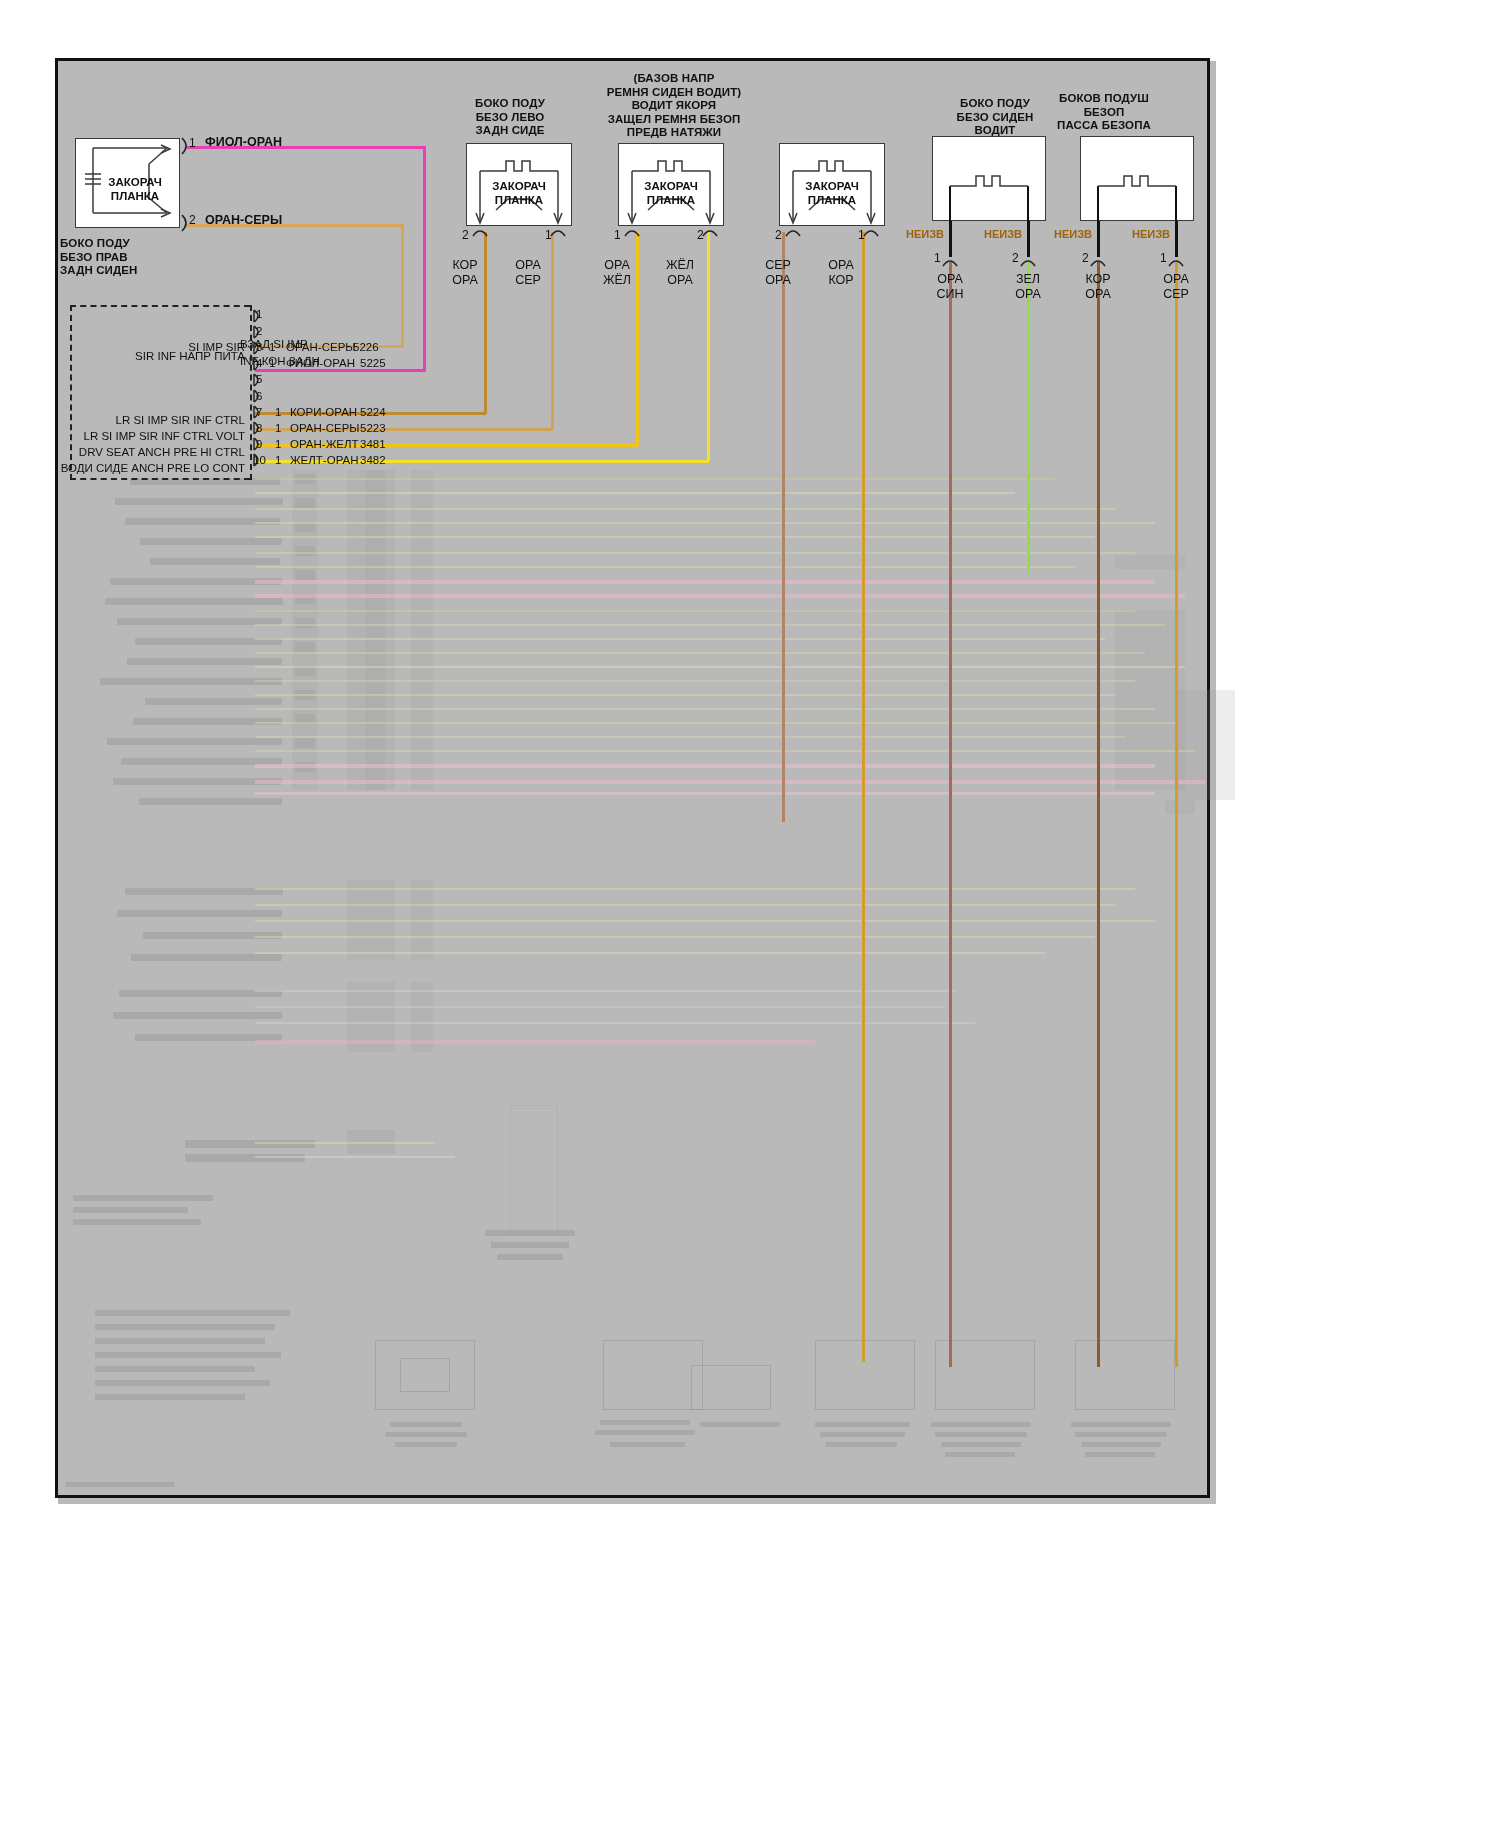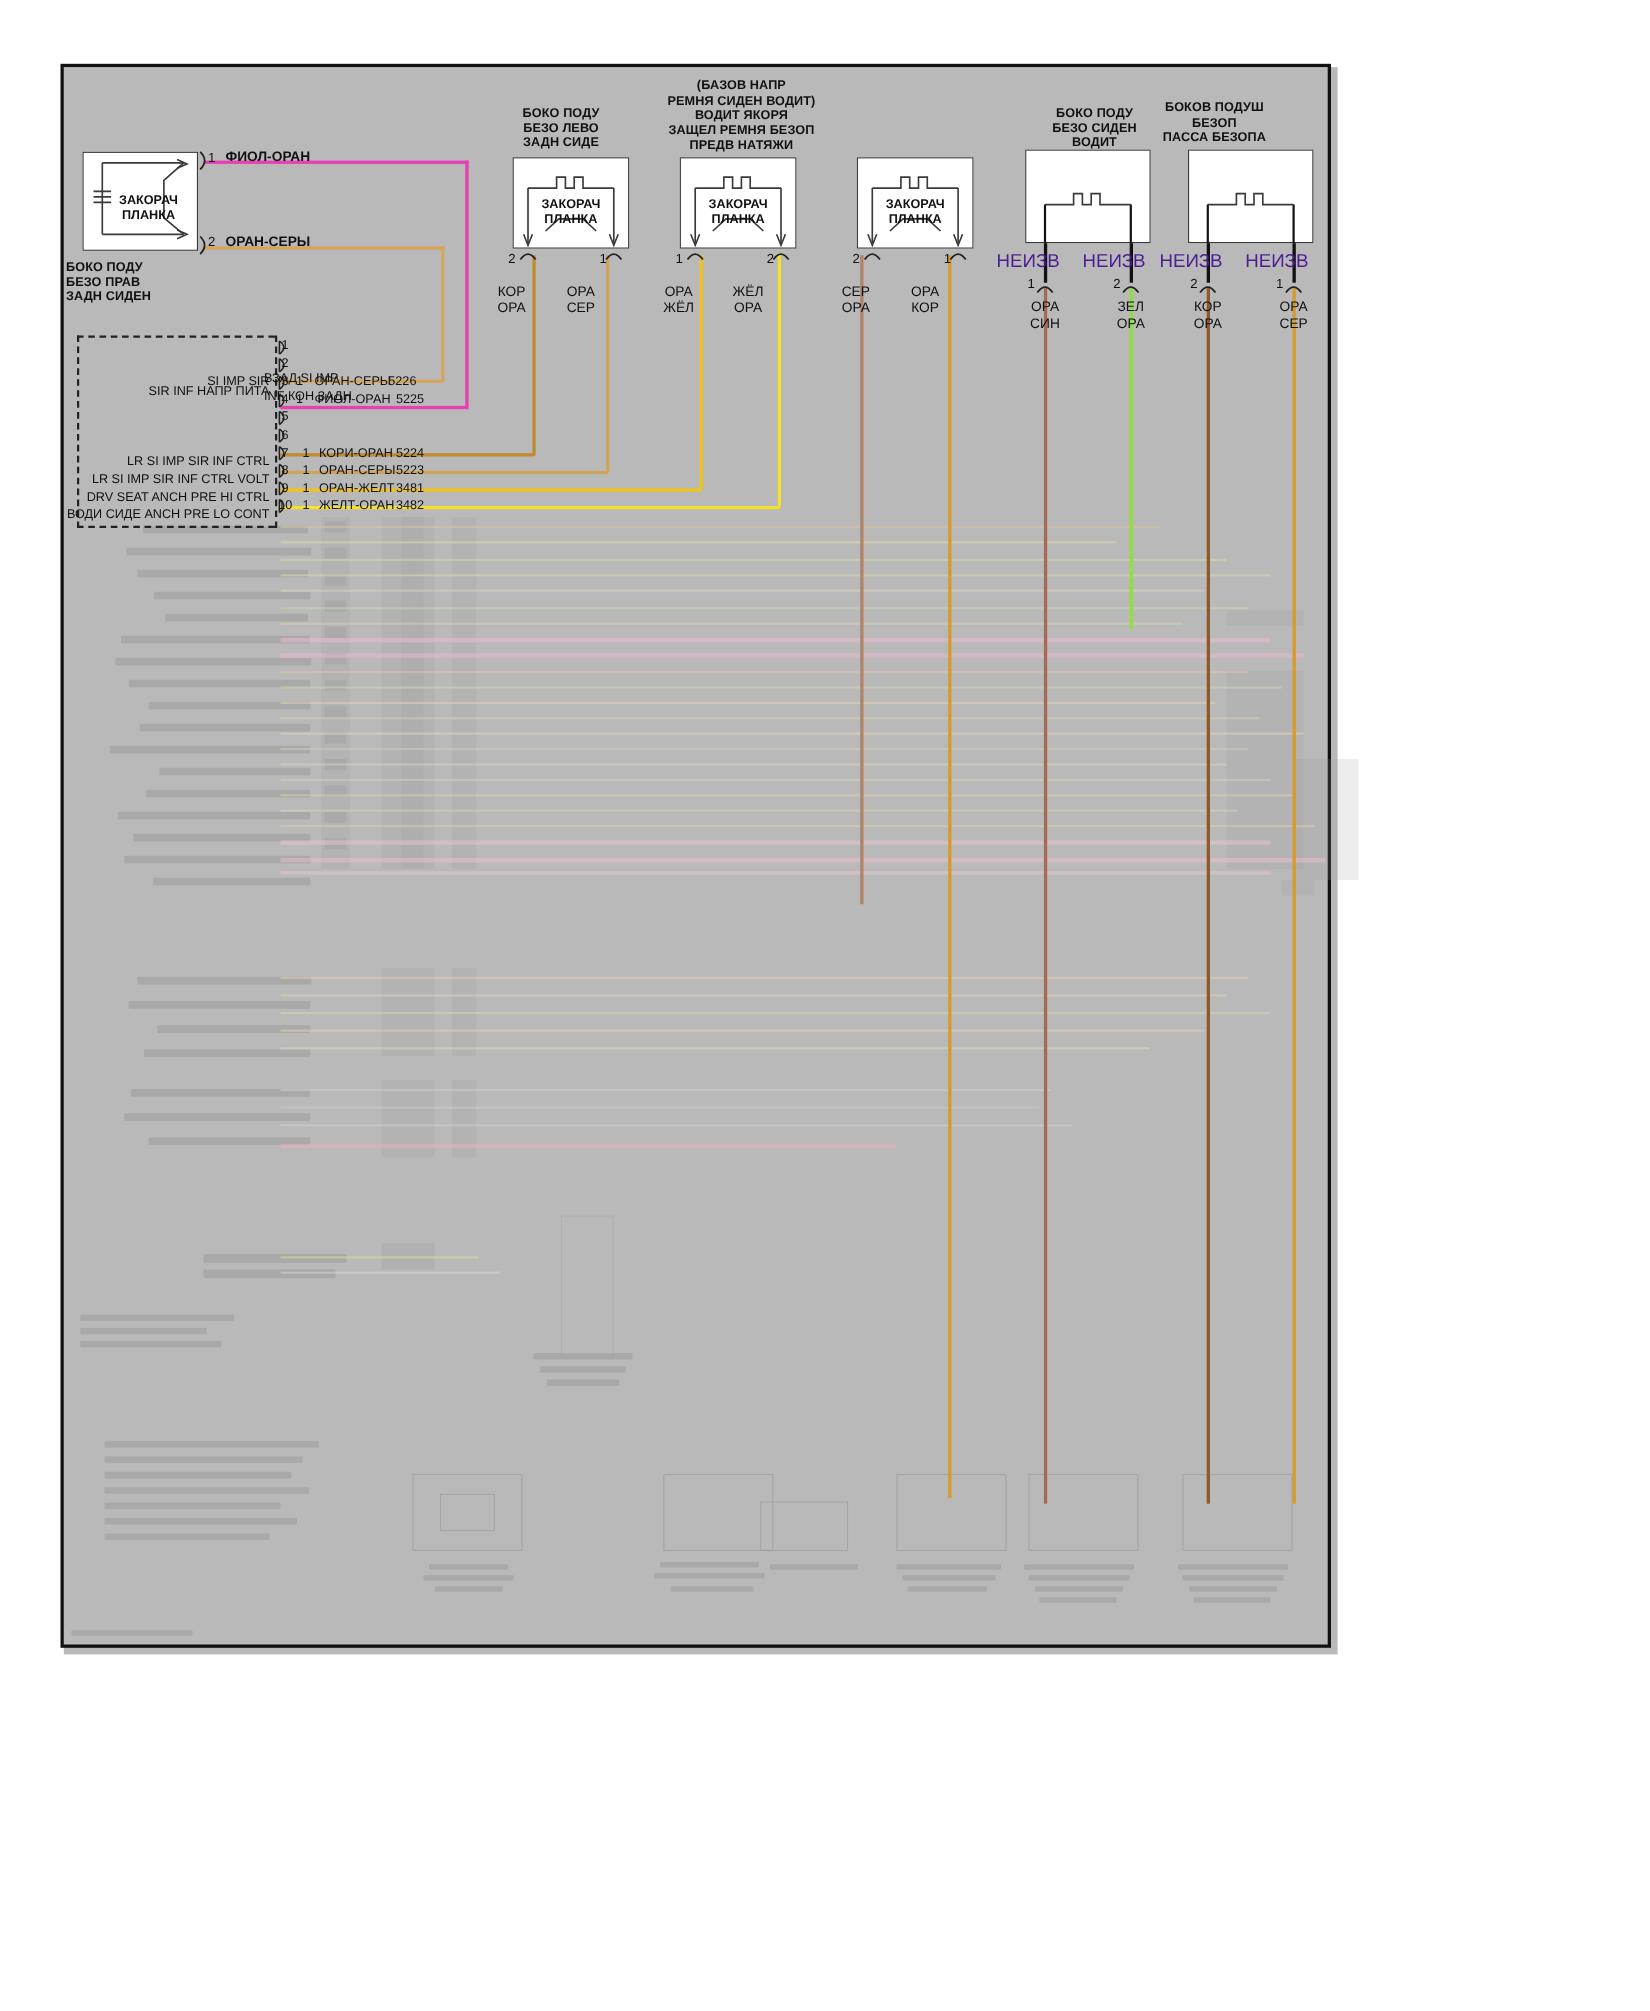--- a/index.html
+++ b/index.html
@@ -12,21 +12,21 @@
 
   .lay{position:absolute;z-index:20;}
   .lay-low{position:absolute;z-index:5;}
 
   
   .conn-box{position:absolute;border:1.6px solid #3a3a3a;box-sizing:border-box;background:#fff;z-index:22;}
   .conn-title{position:absolute;text-align:center;font-size:11.5px;line-height:13.5px;font-weight:bold;color:#111;letter-spacing:.1px;z-index:23;}
   .inner-label{position:absolute;text-align:center;font-size:11.5px;line-height:13.5px;font-weight:bold;color:#111;z-index:24;}
   .pin-num{position:absolute;font-size:12px;color:#111;z-index:25;}
   .wire-col{position:absolute;text-align:center;font-size:12.5px;line-height:15px;color:#111;z-index:25;}
-  .neizv{position:absolute;font-size:17px;font-weight:normal;color:#4c1d95;z-index:25;}
+  .neizv{position:absolute;font-size:11px;font-weight:bold;color:#a16207;z-index:25;}
 
   
   .wire-v{position:absolute;width:3px;z-index:10;}
   .wire-h{position:absolute;height:3px;z-index:10;}
 
   
   #dash-box{position:absolute;left:70px;top:305px;width:180px;height:175px;border:2px dashed #222;border-right:none;box-sizing:border-box;z-index:22;background:transparent;}
   .pin-idx{position:absolute;font-size:11.5px;color:#111;z-index:26;}
   .pin-one{position:absolute;font-size:11.5px;color:#111;z-index:26;}
   .pin-color{position:absolute;font-size:11.5px;color:#111;z-index:26;white-space:nowrap;}

